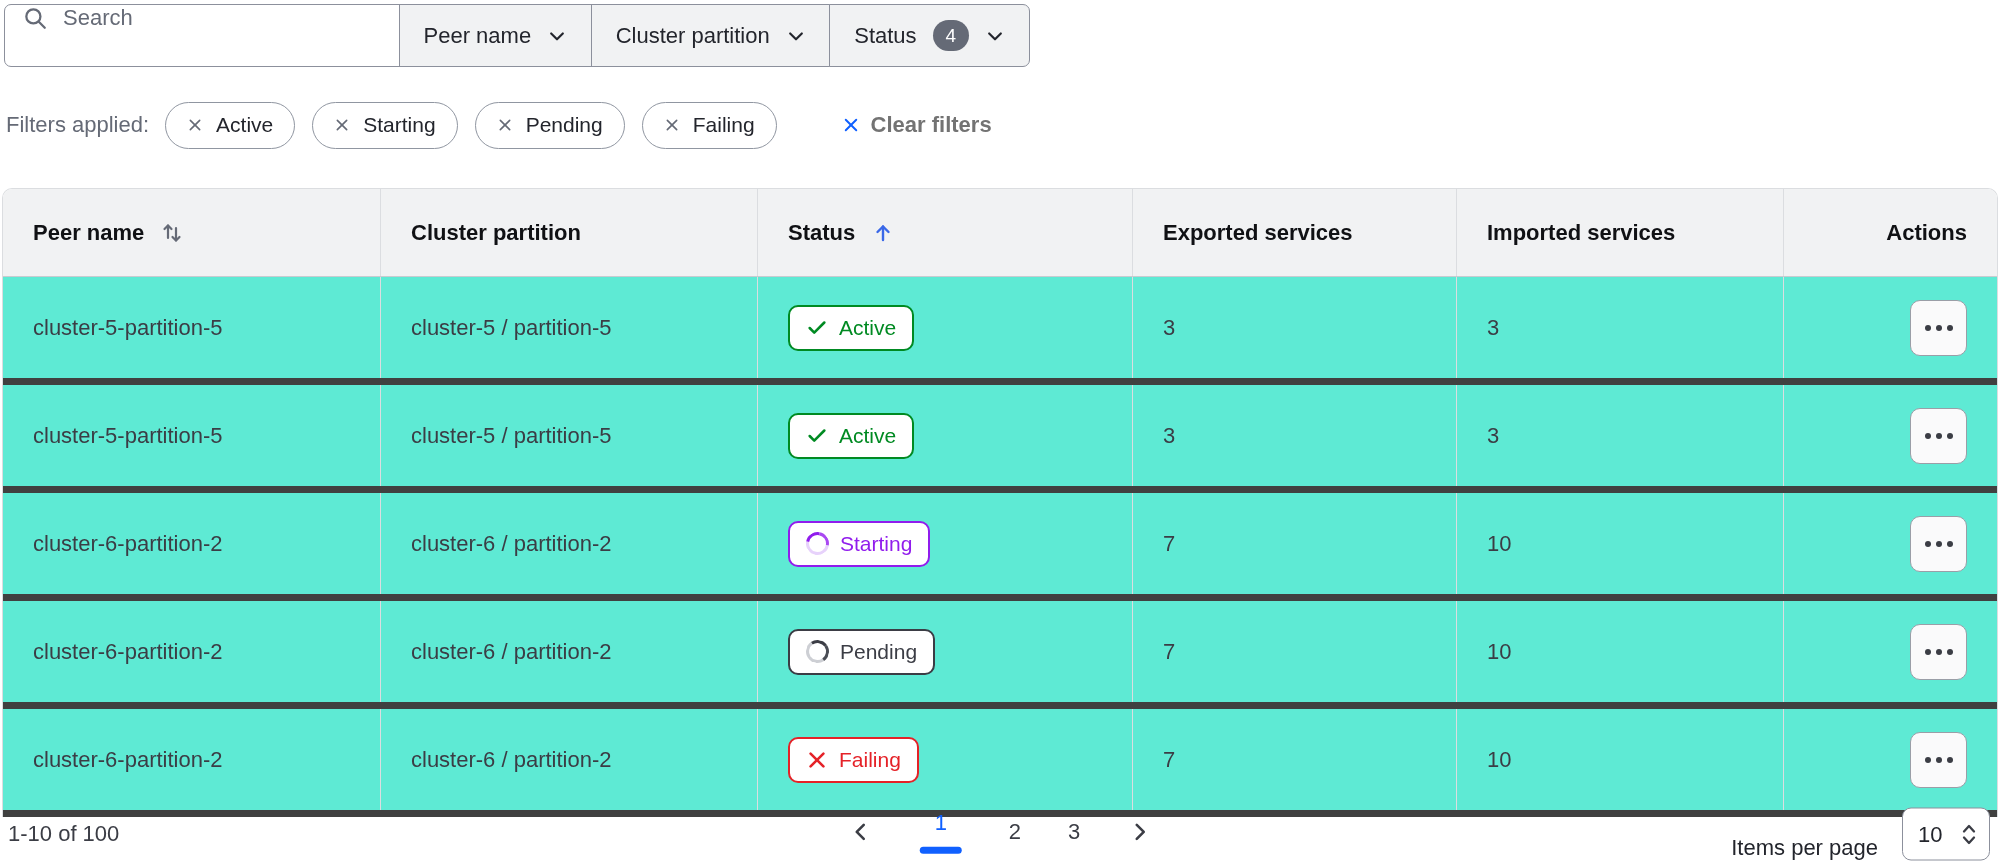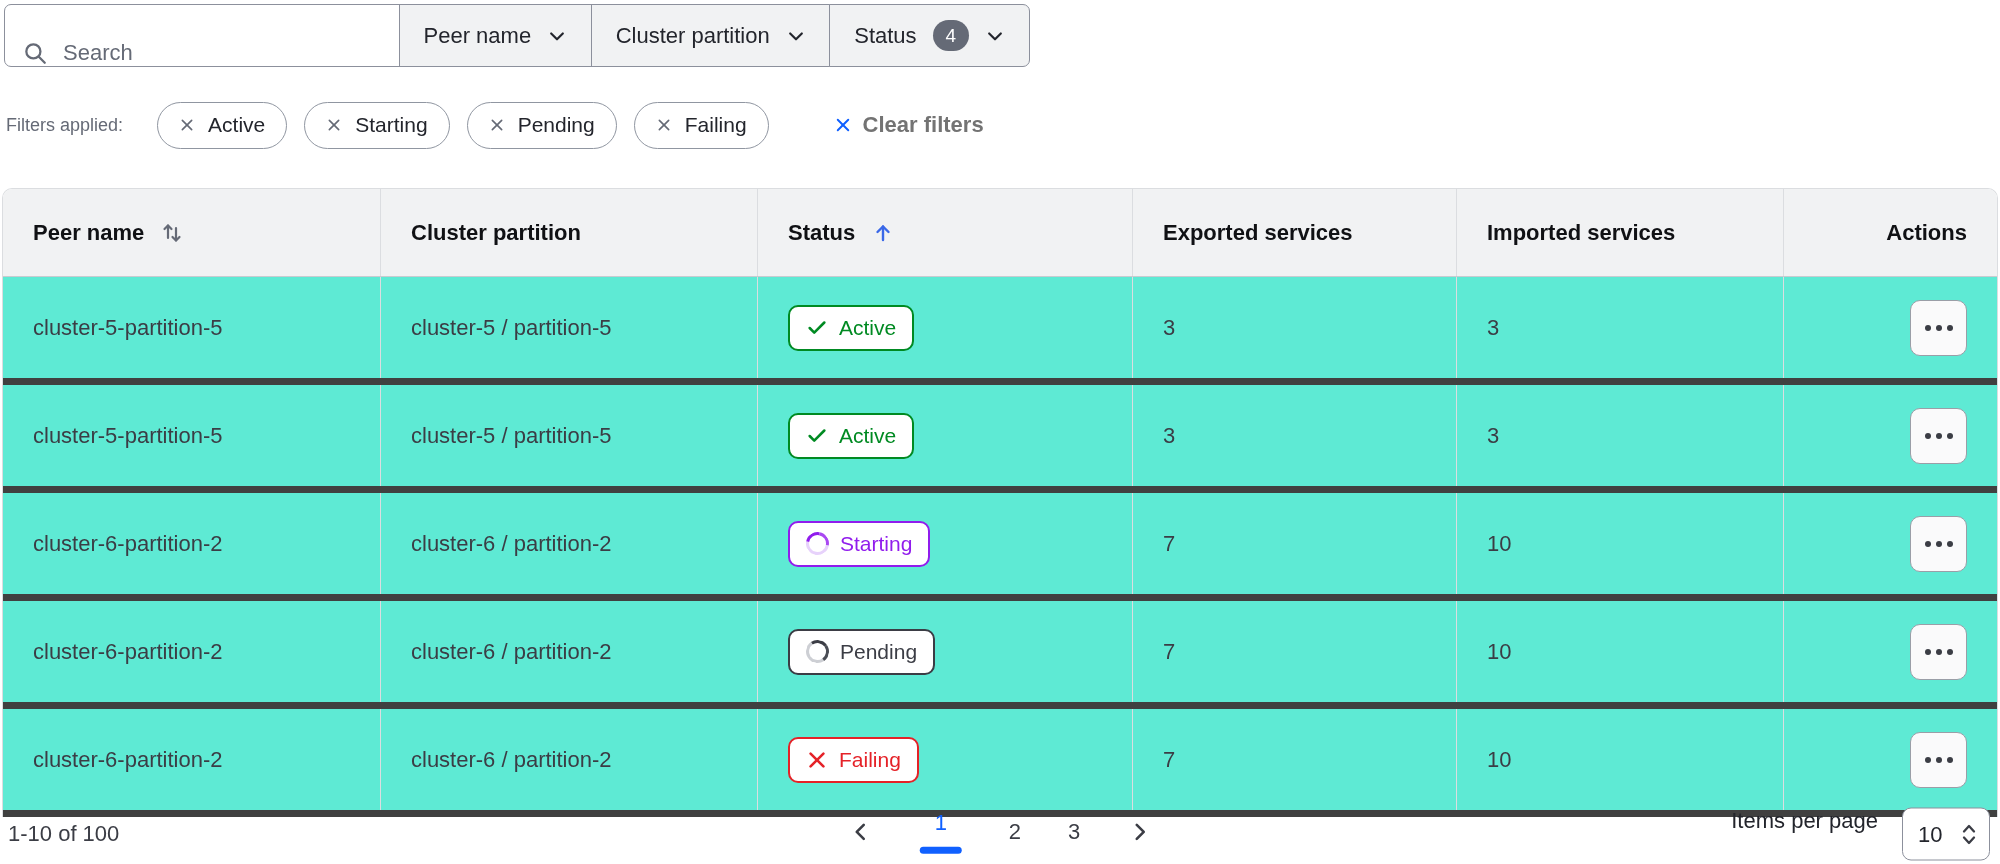--- a/index.html
+++ b/index.html
@@ -6,41 +6,41 @@
   html,body { background:#fff; }
   .page {
     position:relative; width:2000px; height:864px; background:#fff;
     font-family:"Liberation Sans", sans-serif; color:#3B3D45; overflow:hidden;
   }
 
   
   .toolbar { position:absolute; top:4px; left:4px; display:flex; height:63px; }
   .search-box {
     width:396px; height:63px; background:#fff; border:1.5px solid #8C909C;
-    border-radius:7px 0 0 7px; display:flex; align-items:flex-end; gap:15px; padding:0 17px;
+    border-radius:7px 0 0 7px; display:flex; align-items:flex-start; gap:15px; padding:0 17px;
   }
   .search-box input {
     border:none; outline:none; font-family:inherit; font-size:22px; color:#3B3D45;
     flex:1; background:transparent;
   }
   .search-box input::placeholder { color:#656A76; }
   .seg-btn {
     height:63px; display:flex; align-items:center; gap:16px; padding:0 24px;
     background:#F1F2F3; border:1.5px solid #8C909C; margin-left:-1.5px;
     font-size:22px; color:#23252C; cursor:pointer;
   }
   .seg-btn.last { border-radius:0 7px 7px 0; }
   .count-badge {
     background:#656A76; color:#fff; font-size:19px; line-height:1;
     padding:6px 13px; border-radius:18px;
   }
 
   
   .filters { position:absolute; top:101px; left:6px; height:48px; display:flex; align-items:center; }
-  .filters-label { font-size:18px; color:#656A76; margin-right:34px; }
+  .filters-label { font-size:22px; color:#656A76; margin-right:16px; }
   .pill {
     display:flex; align-items:center; gap:13px; height:47px; padding:0 21px;
     border:1.5px solid #9096A1; border-radius:24px; background:#fff;
     font-size:21px; color:#23252C; margin-right:17px; cursor:pointer;
   }
   .clear-link {
     display:flex; align-items:center; gap:11px; margin-left:48px;
     color:#737373; font-size:22px; font-weight:700; cursor:pointer;justify-content:center;
   }
 
@@ -94,21 +94,21 @@
   .pager {
     position:absolute; left:50%; top:50%; transform:translate(-50%,-55%);
     display:flex; align-items:center; gap:47px;
   }
   .page-num { font-size:22px; color:#3B3D45; cursor:pointer; display:flex; flex-direction:column; align-items:center; }
   .page-num.active { color:#1060FF; font-weight:400; }
   .page-num .bar { width:42px; height:7px; border-radius:4px; background:#1060FF; margin-top:11px; }
   .pg-chevron { cursor:pointer; display:flex; align-items:center; }
   .per-page {
     position:absolute; right:10px; top:50%; transform:translateY(-50%);
-    display:flex; align-items:flex-start; gap:24px;
+    display:flex; align-items:flex-end; gap:24px;
   }
   .per-page-label { font-size:22px; color:#23252C; }
   .per-page-select {
     width:88px; height:53px; border:1.5px solid #8C909C; border-radius:9px; background:#fff;
     display:flex; align-items:center; justify-content:space-between; padding:0 9px 0 15px;
     font-size:22px; color:#23252C; cursor:pointer;
   }
   svg { display:block; flex:none; }
 </style>
 </head>

